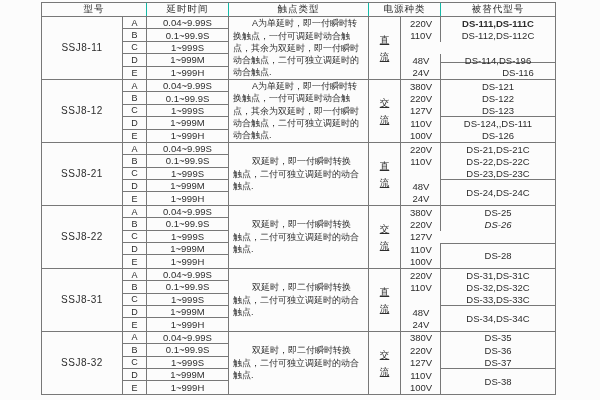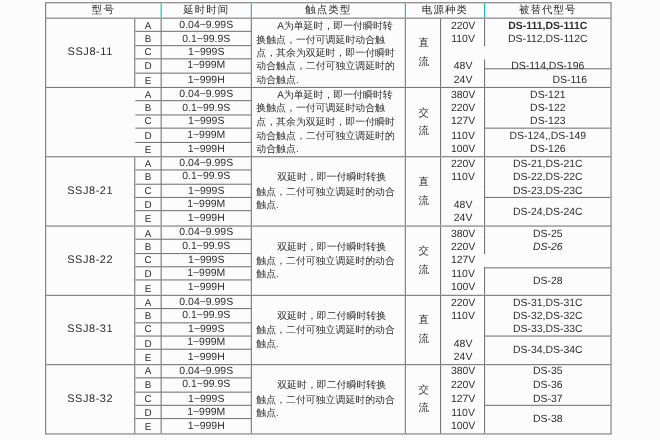--- a/index.html
+++ b/index.html
@@ -71,22 +71,23 @@
     font-size: 9px;
     line-height: 12.3px;
     text-indent: 19px;
     text-align: left;
   }
   .acdc-text {
     width: 11px;
     font-size: 9.5px;
     line-height: 17px;
     word-break: break-all;
-    text-align: right;
+    text-align: center;
     white-space: normal;
+    text-decoration: underline;
   }
 </style>
 </head>
 <body>
 
 <div class="spec-table">
   <div class="thead">
     <div class="th">型号</div>
     <div class="th">延时时间</div>
     <div class="th">触点类型</div>
@@ -116,20 +117,21 @@
         <div class="cell volt-cell" style="grid-area: 2 / 6;">110V</div>
         <div class="cell volt-cell" style="grid-area: 4 / 6;">48V</div>
         <div class="cell volt-cell" style="grid-area: 5 / 6;">24V</div>
         <div class="cell rep-cell" style="grid-area: 1 / 7; font-weight: bold;">DS-111,DS-111C</div>
         <div class="cell rep-cell" style="grid-area: 2 / 7;">DS-112,DS-112C</div>
         <div class="cell rep-cell rep-div" style="grid-area: 3 / 7; margin-top: 20px;">DS-113,DS-113C</div>
         <div class="cell rep-cell" style="grid-area: 4 / 7;">DS-114,DS-196</div>
         <div class="cell rep-cell" style="grid-area: 5 / 7; padding-left: 40px;">DS-116</div>
       </div>
       <div class="block">
+        <div class="cell model-cell" style="grid-area: 1 / 1 / 6 / 2;">SSJ8-12</div>
         <div class="cell letter-cell hb" style="grid-area: 1 / 2;">A</div>
         <div class="cell delay-cell hb" style="grid-area: 1 / 3;">0.04~9.99S</div>
         <div class="cell letter-cell hb" style="grid-area: 2 / 2;">B</div>
         <div class="cell delay-cell hb" style="grid-area: 2 / 3;">0.1~99.9S</div>
         <div class="cell letter-cell hb" style="grid-area: 3 / 2;">C</div>
         <div class="cell delay-cell hb" style="grid-area: 3 / 3;">1~999S</div>
         <div class="cell letter-cell hb" style="grid-area: 4 / 2;">D</div>
         <div class="cell delay-cell hb" style="grid-area: 4 / 3;">1~999M</div>
         <div class="cell letter-cell" style="grid-area: 5 / 2;">E</div>
         <div class="cell delay-cell" style="grid-area: 5 / 3;">1~999H</div>
@@ -140,21 +142,21 @@
           <div class="acdc-text">交流</div>
         </div>
         <div class="cell volt-cell" style="grid-area: 1 / 6;">380V</div>
         <div class="cell volt-cell" style="grid-area: 2 / 6;">220V</div>
         <div class="cell volt-cell" style="grid-area: 3 / 6;">127V</div>
         <div class="cell volt-cell" style="grid-area: 4 / 6;">110V</div>
         <div class="cell volt-cell" style="grid-area: 5 / 6;">100V</div>
         <div class="cell rep-cell" style="grid-area: 1 / 7;">DS-121</div>
         <div class="cell rep-cell" style="grid-area: 2 / 7;">DS-122</div>
         <div class="cell rep-cell rep-div" style="grid-area: 3 / 7;">DS-123</div>
-        <div class="cell rep-cell" style="grid-area: 4 / 7;">DS-124,,DS-149</div>
+        <div class="cell rep-cell" style="grid-area: 4 / 7;">DS-124,,DS-111</div>
         <div class="cell rep-cell" style="grid-area: 5 / 7;">DS-126</div>
       </div>
       <div class="block">
         <div class="cell model-cell" style="grid-area: 1 / 1 / 6 / 2;">SSJ8-21</div>
         <div class="cell letter-cell hb" style="grid-area: 1 / 2;">A</div>
         <div class="cell delay-cell hb" style="grid-area: 1 / 3;">0.04~9.99S</div>
         <div class="cell letter-cell hb" style="grid-area: 2 / 2;">B</div>
         <div class="cell delay-cell hb" style="grid-area: 2 / 3;">0.1~99.9S</div>
         <div class="cell letter-cell hb" style="grid-area: 3 / 2;">C</div>
         <div class="cell delay-cell hb" style="grid-area: 3 / 3;">1~999S</div>

